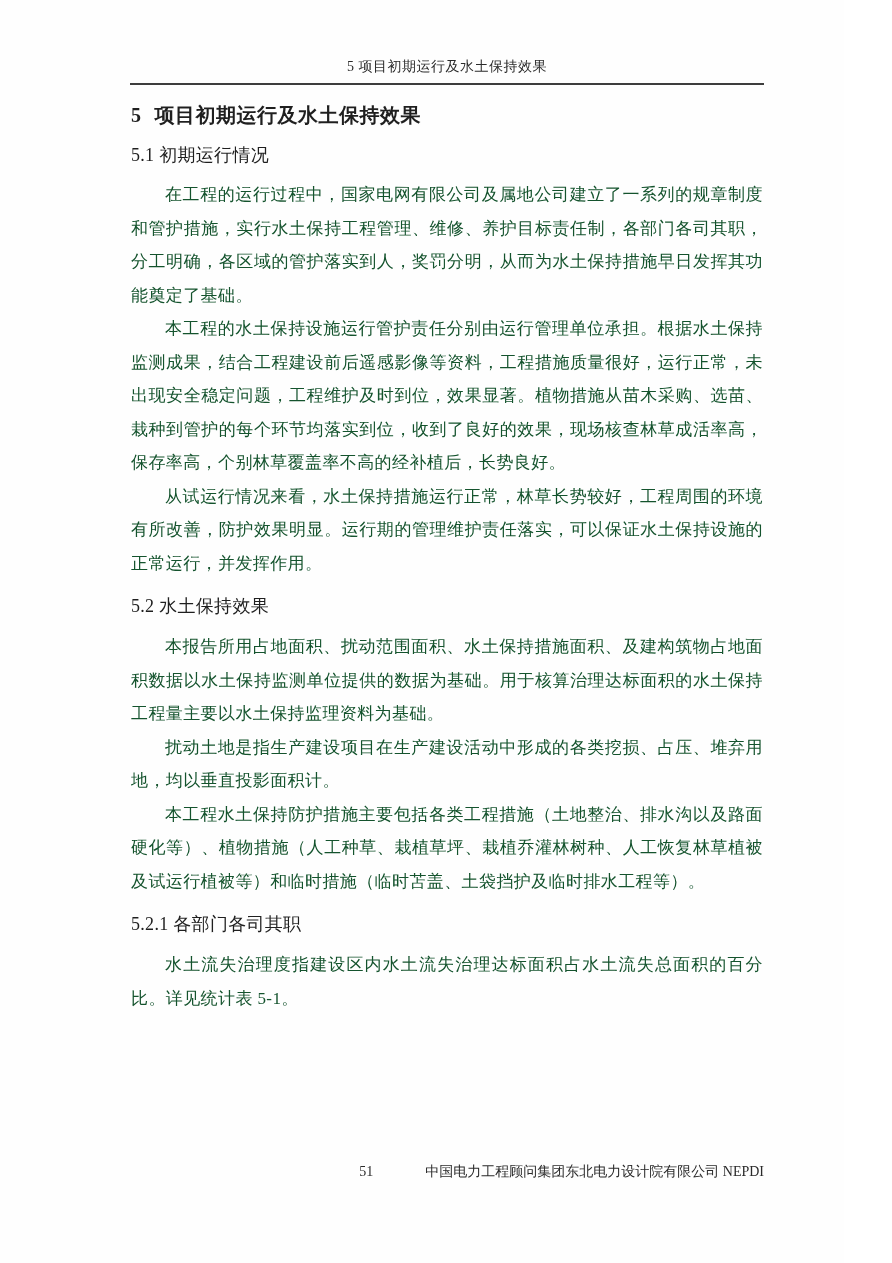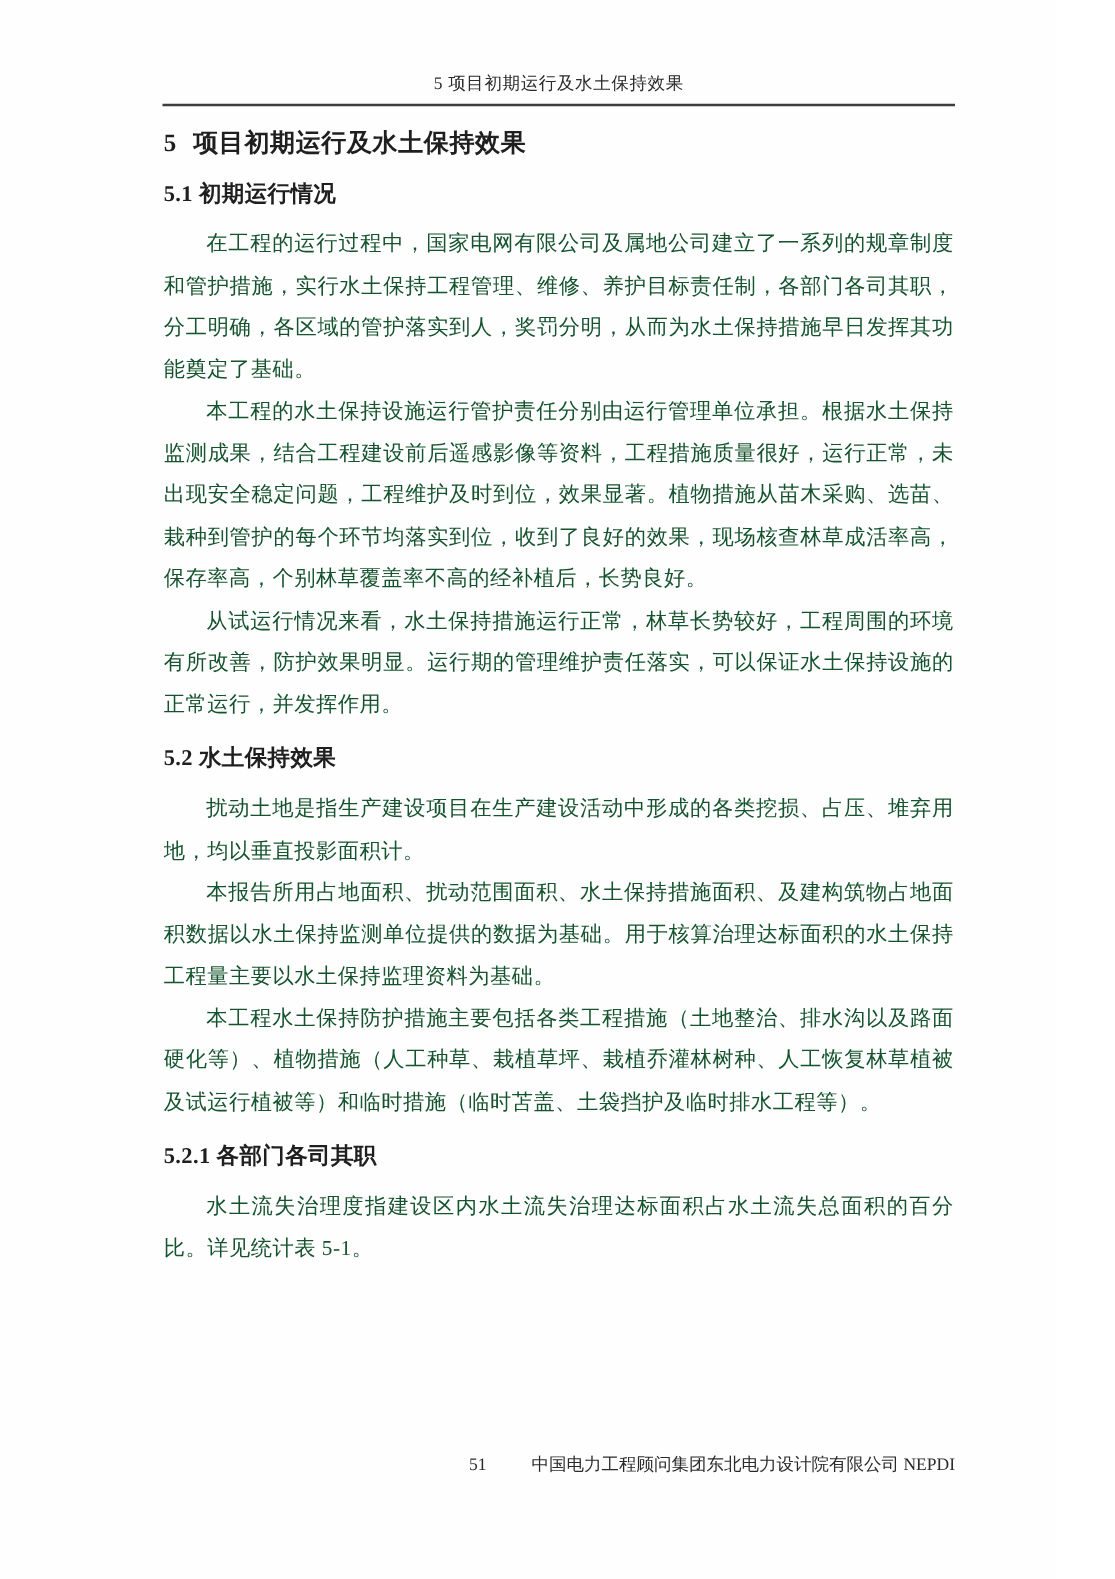--- a/index.html
+++ b/index.html
@@ -45,21 +45,21 @@
     font-weight: bold;
     line-height: 28px;
     margin: 0 0 13px 0;
     letter-spacing: 0.5px;
   }
   .chapter-title .chapter-num {
     margin-right: 13px;
   }
   .section-heading {
     font-size: 18px;
-    font-weight: bold;
+    font-weight: normal;
     line-height: 26px;
     margin: 13px 0 11px 0;
     letter-spacing: 0.3px;
   }
   .section-heading.first {
     margin-top: 0;
     margin-bottom: 10px;
   }
   .body-para {
     font-size: 17px;
@@ -71,21 +71,21 @@
     color: #14532d;
   }
   .footer {
     position: absolute;
     top: 1163px;
     left: 130px;
     width: 634px;
     display: flex;
     justify-content: flex-end;
     align-items: baseline;
-    gap: 36px;
+    gap: 52px;
     font-size: 14px;
     color: #2a2a2a;
   }
 </style>
 </head>
 <body>
 
 <div class="page">
 
   <div class="running-header">5 项目初期运行及水土保持效果</div>
@@ -99,22 +99,22 @@
     </h1>
 
     <h2 class="section-heading first">5.1 初期运行情况</h2>
 
     <p class="body-para">在工程的运行过程中，国家电网有限公司及属地公司建立了一系列的规章制度和管护措施，实行水土保持工程管理、维修、养护目标责任制，各部门各司其职，分工明确，各区域的管护落实到人，奖罚分明，从而为水土保持措施早日发挥其功能奠定了基础。</p>
     <p class="body-para">本工程的水土保持设施运行管护责任分别由运行管理单位承担。根据水土保持监测成果，结合工程建设前后遥感影像等资料，工程措施质量很好，运行正常，未出现安全稳定问题，工程维护及时到位，效果显著。植物措施从苗木采购、选苗、栽种到管护的每个环节均落实到位，收到了良好的效果，现场核查林草成活率高，保存率高，个别林草覆盖率不高的经补植后，长势良好。</p>
     <p class="body-para">从试运行情况来看，水土保持措施运行正常，林草长势较好，工程周围的环境有所改善，防护效果明显。运行期的管理维护责任落实，可以保证水土保持设施的正常运行，并发挥作用。</p>
 
     <h2 class="section-heading">5.2 水土保持效果</h2>
 
+    <p class="body-para">本报告所用占地面积、扰动范围面积、水土保持措施面积、及建构筑物占地面积数据以水土保持监测单位提供的数据为基础。用于核算治理达标面积的水土保持工程量主要以水土保持监理资料为基础。</p>
     <p class="body-para">扰动土地是指生产建设项目在生产建设活动中形成的各类挖损、占压、堆弃用地，均以垂直投影面积计。</p>
-    <p class="body-para">本报告所用占地面积、扰动范围面积、水土保持措施面积、及建构筑物占地面积数据以水土保持监测单位提供的数据为基础。用于核算治理达标面积的水土保持工程量主要以水土保持监理资料为基础。</p>
     <p class="body-para">本工程水土保持防护措施主要包括各类工程措施（土地整治、排水沟以及路面硬化等）、植物措施（人工种草、栽植草坪、栽植乔灌林树种、人工恢复林草植被及试运行植被等）和临时措施（临时苫盖、土袋挡护及临时排水工程等）。</p>
 
     <h2 class="section-heading">5.2.1 各部门各司其职</h2>
 
     <p class="body-para">水土流失治理度指建设区内水土流失治理达标面积占水土流失总面积的百分比。详见统计表 5-1。</p>
 
   </div>
 
   <div class="footer">
     <span>51</span>

